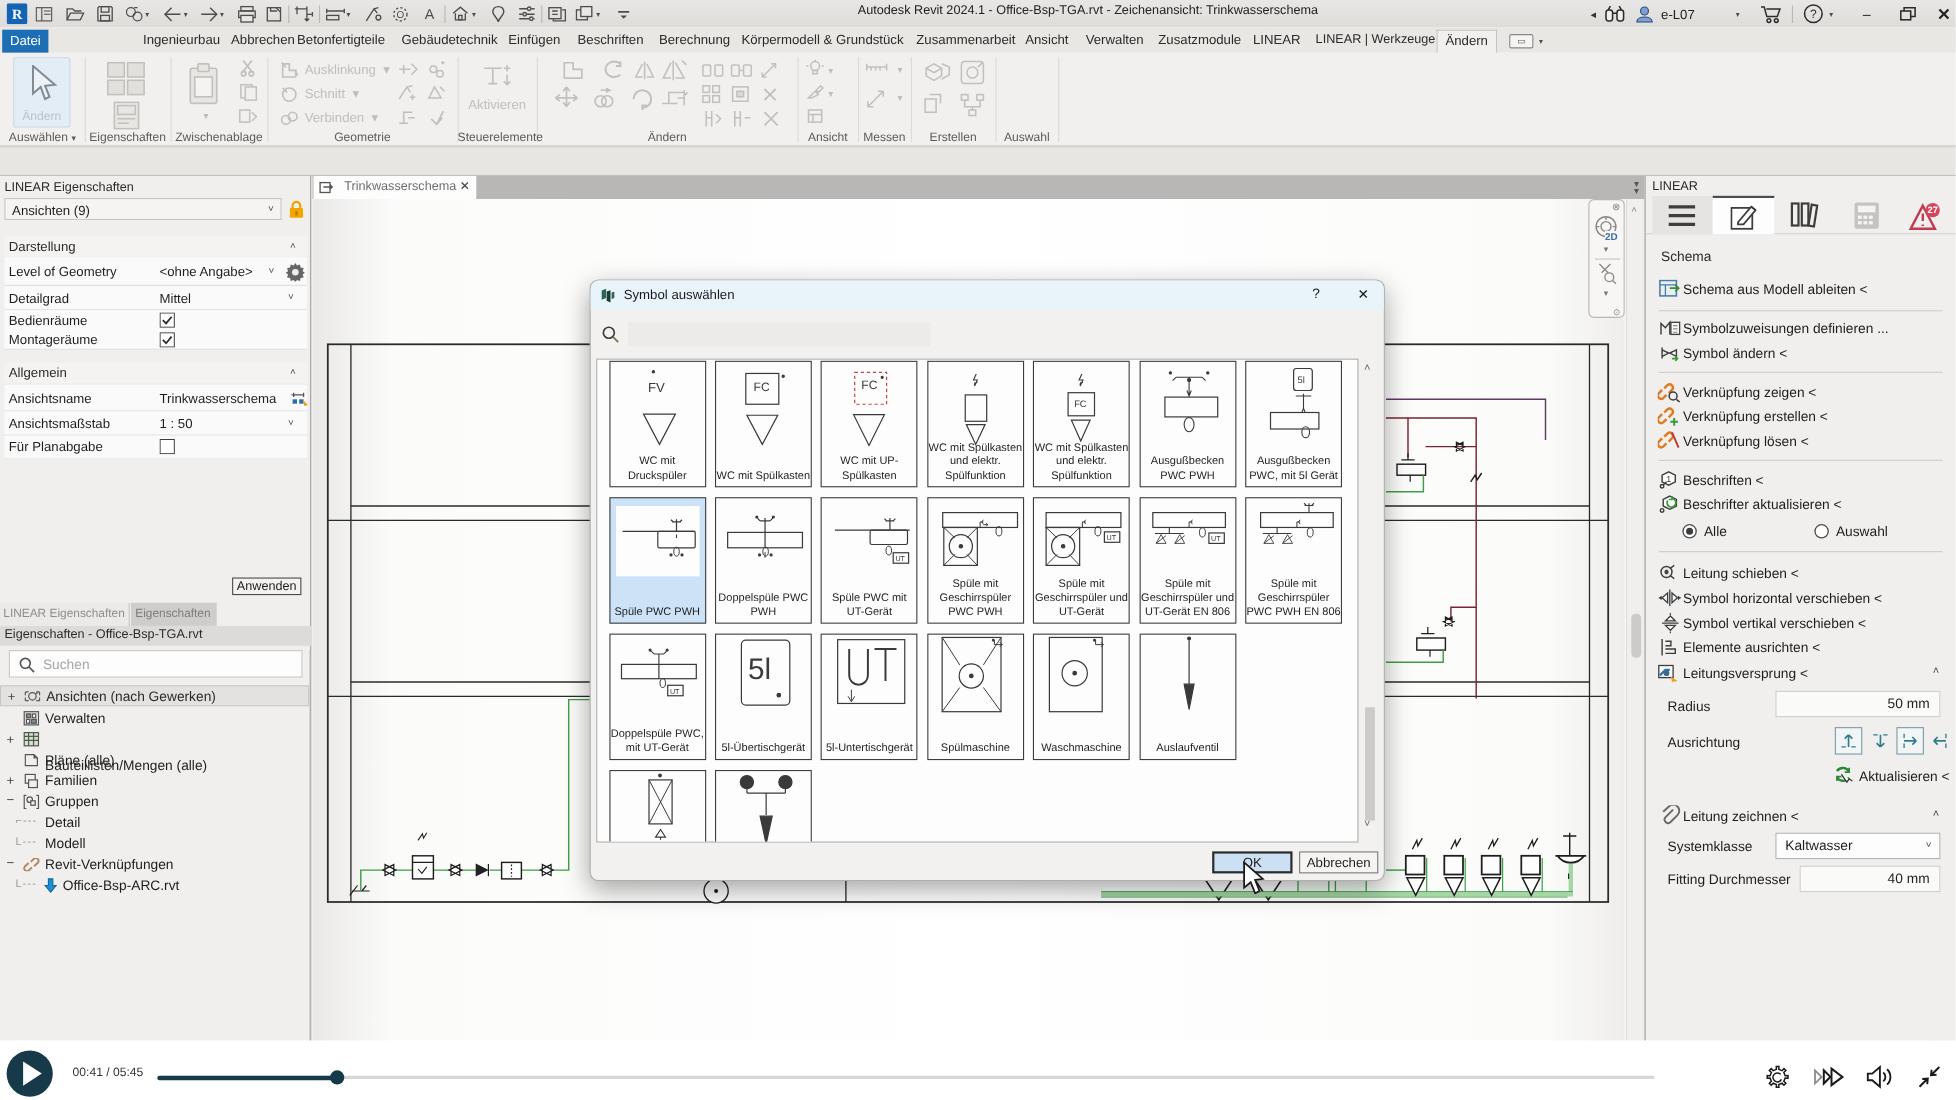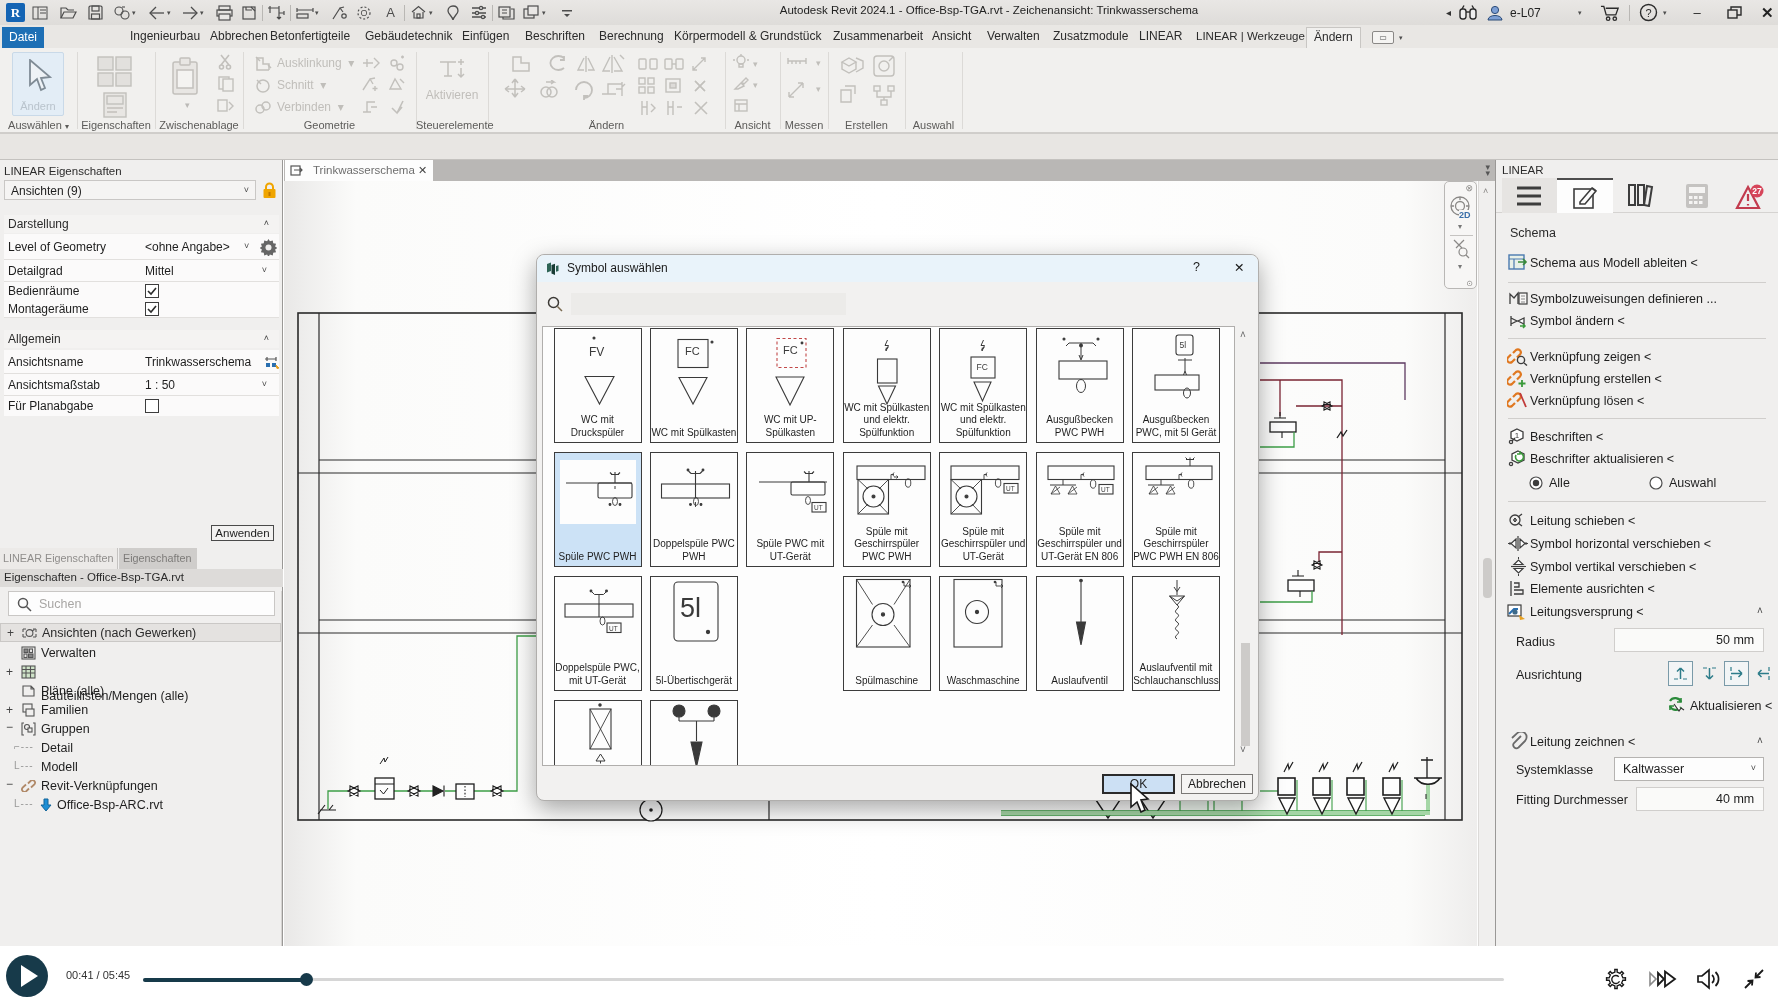--- a/index.html
+++ b/index.html
@@ -1142,20 +1142,28 @@
           <div style="position:absolute; left:-3px; right:-3px; bottom:3px; text-align:center; font-size:10px; line-height:12.5px; color:#1e1e1e; white-space:nowrap;">Doppelspüle PWC,<br>mit UT-Gerät</div>
         </div>
       <div style="position:absolute; left:106.9px; top:249px; width:88px; height:115px; background:#fdfdfd; border:1.4px solid #3c3c3c;">
           <svg width="85" height="112" viewBox="0 0 85 112" style="position:absolute;left:0;top:0;" fill="none" stroke="#3a3a3a" stroke-width="1.1">
             <rect x="23" y="5" width="44" height="59" rx="4"></rect>
             <text x="29" y="40" font-size="27" fill="#3a3a3a" stroke="none">5l</text>
             <circle cx="57" cy="55" r="1.6" fill="#3a3a3a"></circle>
           </svg>
           <div style="position:absolute; left:-3px; right:-3px; bottom:3px; text-align:center; font-size:10px; line-height:12.5px; color:#1e1e1e; white-space:nowrap;">5l-Übertischgerät</div>
         </div>
+      <div style="position:absolute; left:203.3px; top:249px; width:88px; height:115px; background:#fdfdfd; border:1.4px solid #3c3c3c;">
+          <svg width="85" height="112" viewBox="0 0 85 112" style="position:absolute;left:0;top:0;" fill="none" stroke="#3a3a3a" stroke-width="1.1">
+            <rect x="14.5" y="4.5" width="61" height="58"></rect>
+            <path d="M25 13 v24 a8.5 8.5 0 0 0 17 0 V13 M58 13 v29 M48 13 h20" stroke-width="1.8"></path>
+            <path d="M24 56 l3 5 l3 -5 M27 50 v10" stroke-width="0.9"></path>
+          </svg>
+          <div style="position:absolute; left:-3px; right:-3px; bottom:3px; text-align:center; font-size:10px; line-height:12.5px; color:#1e1e1e; white-space:nowrap;">5l-Untertischgerät</div>
+        </div>
       <div style="position:absolute; left:299.7px; top:249px; width:88px; height:115px; background:#fdfdfd; border:1.4px solid #3c3c3c;">
           <svg width="85" height="112" viewBox="0 0 85 112" style="position:absolute;left:0;top:0;" fill="none" stroke="#3a3a3a" stroke-width="1.1">
             <rect x="12.5" y="2.5" width="53.5" height="67.5"></rect>
             <path d="M12.5 2.5 L28.5 27.5 M66 2.5 L50 27.5 M12.5 70 L28.5 48 M66 70 L50 48" stroke-width="0.9"></path>
             <circle cx="39" cy="37.5" r="11"></circle>
             <circle cx="39" cy="37.5" r="1.6" fill="#3a3a3a"></circle>
             <path d="M60 9 h7 M67 9 l-2 -2 M67 9 l-2 2 M60 5 l0 4" stroke-width="0.9"></path>
             <circle cx="59" cy="5" r="0.8" fill="#3a3a3a"></circle>
           </svg>
           <div style="position:absolute; left:-3px; right:-3px; bottom:3px; text-align:center; font-size:10px; line-height:12.5px; color:#1e1e1e; white-space:nowrap;">Spülmaschine</div>
@@ -1170,28 +1178,20 @@
         </div>
       <div style="position:absolute; left:396.2px; top:249px; width:88px; height:115px; background:#fdfdfd; border:1.4px solid #3c3c3c;">
           <svg width="85" height="112" viewBox="0 0 85 112" style="position:absolute;left:0;top:0;" fill="none" stroke="#3a3a3a" stroke-width="1.1">
             <rect x="14" y="2.5" width="48" height="67.5"></rect>
             <circle cx="37" cy="35" r="11.5"></circle>
             <circle cx="37" cy="35" r="1.6" fill="#3a3a3a"></circle>
             <path d="M56 9 h7 M63 9 l-2 -2 M63 9 l-2 2 M56 5 l0 4" stroke-width="0.9"></path>
             <circle cx="55" cy="5" r="0.8" fill="#3a3a3a"></circle>
           </svg>
           <div style="position:absolute; left:-3px; right:-3px; bottom:3px; text-align:center; font-size:10px; line-height:12.5px; color:#1e1e1e; white-space:nowrap;">Waschmaschine</div>
-        </div>
-      <div style="position:absolute; left:589.0px; top:249px; width:88px; height:115px; background:#fdfdfd; border:1.4px solid #3c3c3c;">
-          <svg width="85" height="112" viewBox="0 0 85 112" style="position:absolute;left:0;top:0;" fill="none" stroke="#3a3a3a" stroke-width="1.1">
-            <path d="M44 3 v15 M41 10 l3 4.5 l3 -4.5" stroke-width="1"></path>
-            <path d="M36.5 19 h15 l-7.5 9 Z M36.5 19 l7.5 5 l7.5 -5" stroke-width="1"></path>
-            <path d="M44 28 c5.5 2.5 -5.5 5.5 0 8.5 c5.5 3 -5.5 5.5 0 8.5 c5.5 3 -5.5 5.5 0 8.5 c5.5 3 -5.5 5.5 0 8.5" stroke-width="1"></path>
-          </svg>
-          <div style="position:absolute; left:-3px; right:-3px; bottom:3px; text-align:center; font-size:10px; line-height:12.5px; color:#1e1e1e; white-space:nowrap;">Auslaufventil mit<br>Schlauchanschluss</div>
         </div>
       <div style="position:absolute; left:10.5px; top:373px; width:88px; height:115px; background:#fdfdfd; border:1.4px solid #3c3c3c;">
           <svg width="85" height="112" viewBox="0 0 85 112" style="position:absolute;left:0;top:0;" fill="none" stroke="#3a3a3a" stroke-width="1.1">
             <circle cx="45" cy="4" r="1.2" fill="#3a3a3a"></circle>
             <rect x="35" y="8" width="21" height="40"></rect>
             <path d="M35 8 L56 48 M56 8 L35 48" stroke-width="0.9"></path>
             <path d="M41 60 l4.5 -7 l4.5 7 Z" stroke-width="1"></path>
             <path d="M45.5 60 v10" stroke-dasharray="2.5 2" stroke-width="1"></path>
           </svg>
         </div>

